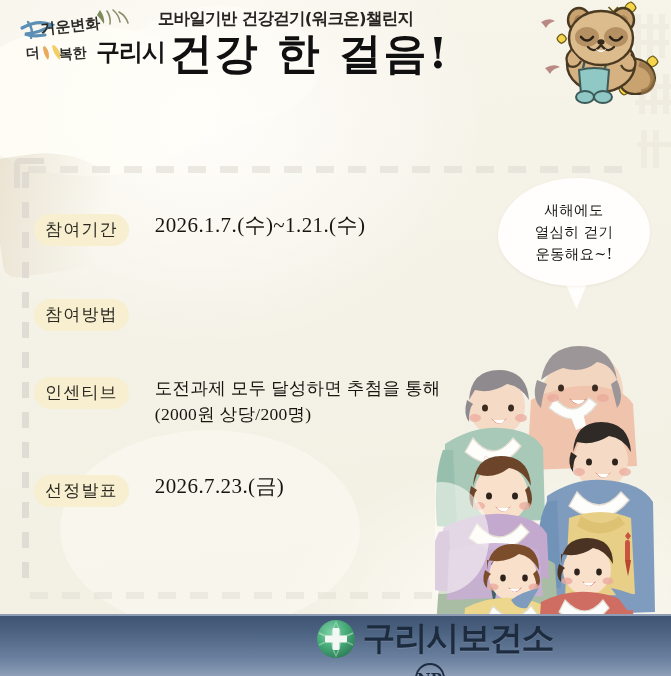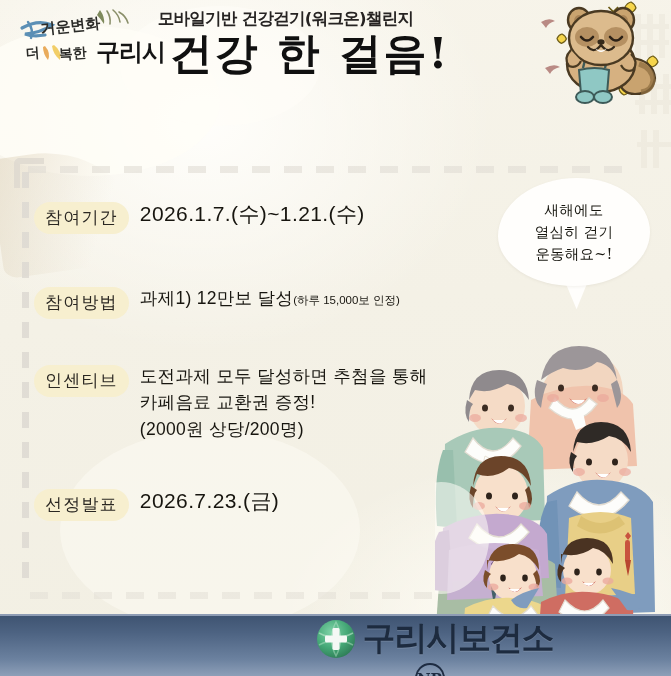--- a/index.html
+++ b/index.html
@@ -121,42 +121,42 @@
   .bubble-tail {
     position:absolute; left:566px; top:279px;
     width:0; height:0;
     border-left:9px solid transparent;
     border-right:16px solid transparent;
     border-top:30px solid #fffefc;
     transform:rotate(-6deg);
   }
 
   
-  #info { position:absolute; left:0; top:200px; width:500px; }
+  #info { position:absolute; left:0; top:212px; width:500px; }
   .row { display:flex; align-items:flex-start; }
   .row.r1 { margin-left:34px; }
   .row.r2 { margin-left:34px; margin-top:51px; }
   .row.r3 { margin-left:34px; margin-top:44px; }
   .row.r4 { margin-left:34px; margin-top:45px; }
 
   .pill {
     flex:0 0 auto;
     background:#f7efcf;
     border-radius:16px;
     padding:4px 11px 5px;
     font-family:"DejaVu Serif", serif;
     font-size:17px; color:#2a2722;
     letter-spacing:1.2px;
     white-space:nowrap;
     margin-top:2px;
   }
   .rowval {
-    font-family:Liberation Sans, sans-serif;
+    font-family:Liberation Serif, serif;
     color:#17150f;
-    margin-left:11px;
+    margin-left:26px;
   }
   .val-lg { font-size:21px; letter-spacing:.4px; line-height:1.3; white-space:nowrap; }
   .val-md { font-size:17.5px; letter-spacing:.3px; line-height:1.5; white-space:nowrap; }
   .val-sm { font-size:11.5px; letter-spacing:0; }
 
   
   #family { position:absolute; right:0; bottom:58px; width:236px; height:330px; }
 
   
   #footer {
@@ -310,31 +310,27 @@
     <div class="row r1">
       <div class="pill">참여기간</div>
       <div class="rowval">
         <div class="val-lg">2026.1.7.(수)~1.21.(수)</div>
       </div>
     </div>
 
     <div class="row r2">
       <div class="pill">참여방법</div>
       <div class="rowval">
-        <div class="val-md">
-          <span>과제1) 12만보 달성</span><span class="val-sm">(하루 15,000보 인정)</span>
-        </div>
       </div>
     </div>
 
     <div class="row r3">
       <div class="pill">인센티브</div>
       <div class="rowval">
         <div class="val-md">도전과제 모두 달성하면 추첨을 통해</div>
-        <div class="val-md">카페음료 교환권 증정!</div>
         <div class="val-md">(2000원 상당/200명)</div>
       </div>
     </div>
 
     <div class="row r4">
       <div class="pill">선정발표</div>
       <div class="rowval">
         <div class="val-lg">2026.7.23.(금)</div>
       </div>
     </div>

